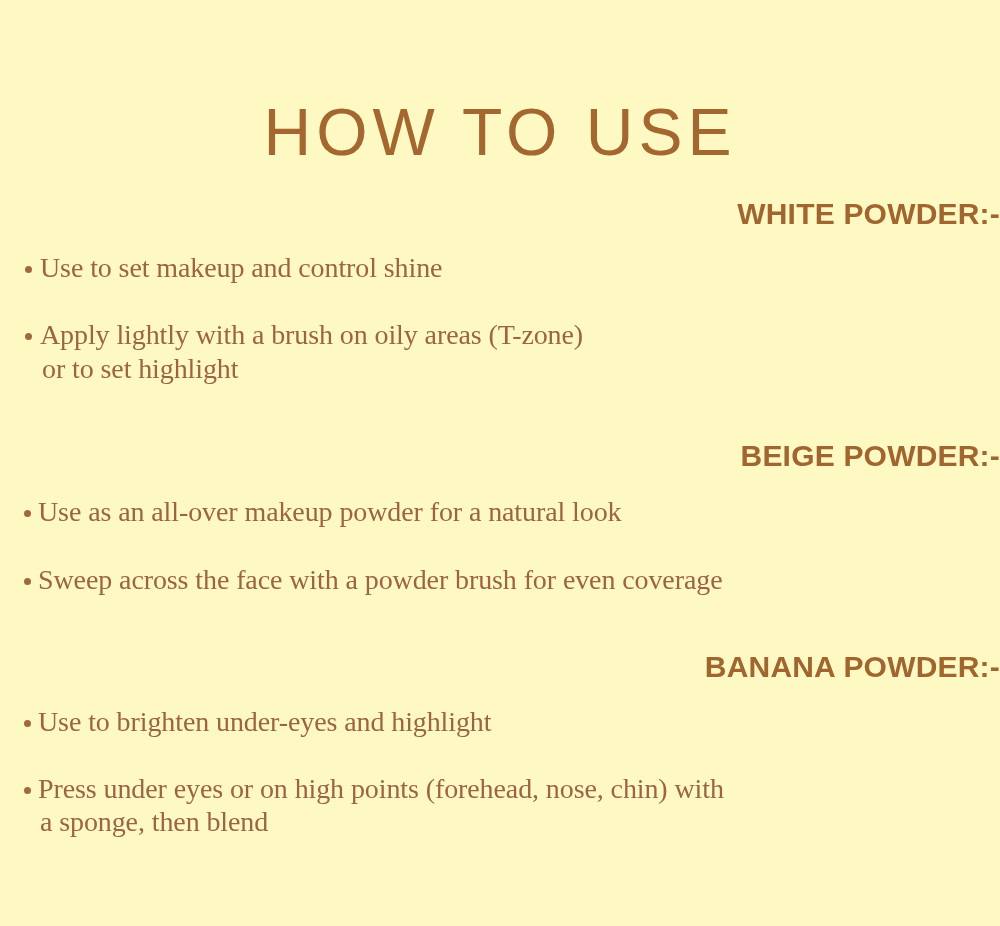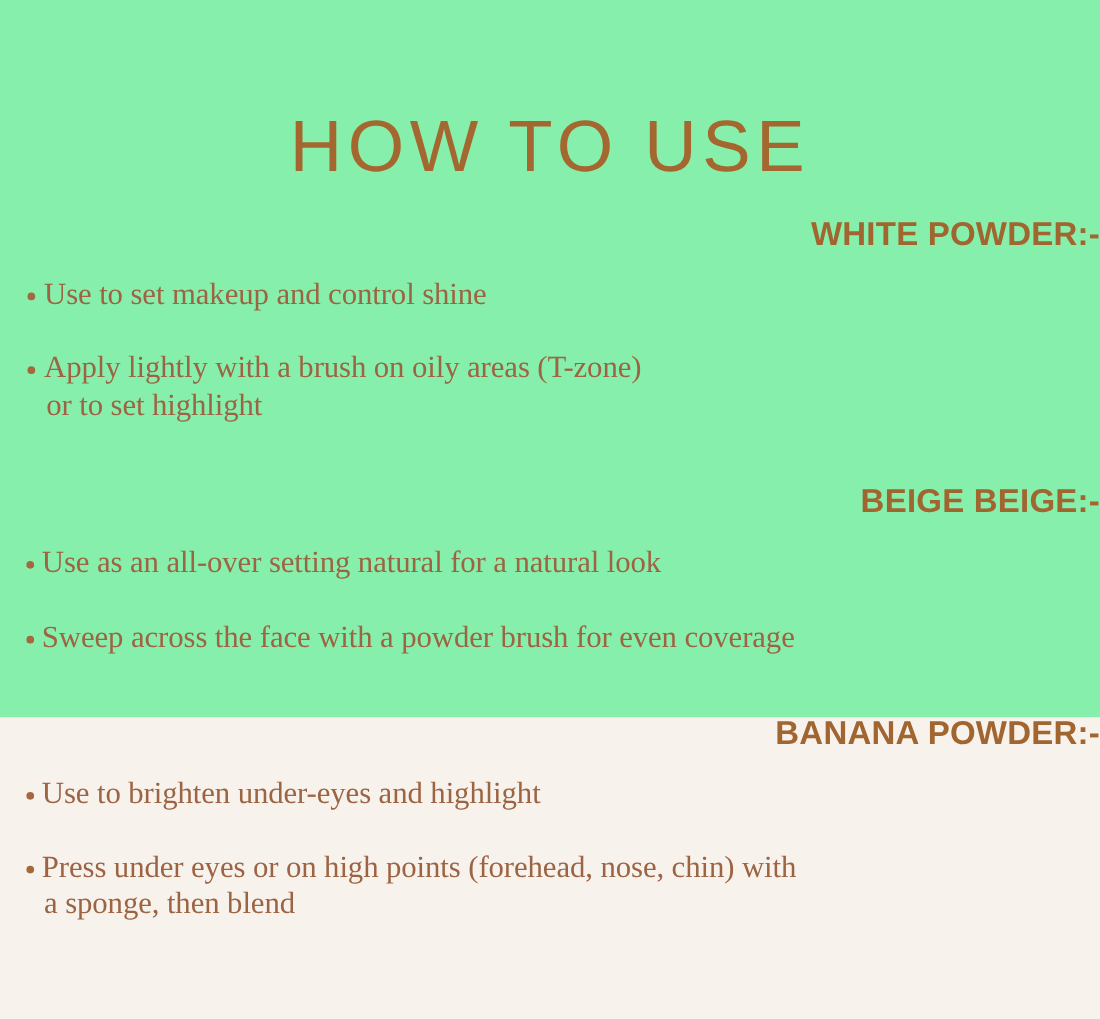--- a/index.html
+++ b/index.html
@@ -11,22 +11,22 @@
     height: 926px;
     background: #f8f2ec;
     font-family: "Liberation Sans", sans-serif;
     overflow: hidden;
     -webkit-font-smoothing: antialiased;
   }
 
   .page {
     position: relative;
     width: 1000px;
-    height: 652px;
-    background: #86efac;
+    height: 926px;
+    background: #fef9c3;
     box-sizing: border-box;
   }
 
   
   .title {
     position: absolute;
     top: 52px;
     left: 0;
     width: 1000px;
     text-align: center;
@@ -132,25 +132,25 @@
         </li>
         <li class="bullet bullet-1">
           <span class="dot"></span>
           <span>Apply lightly with a brush on oily areas (T-zone)</span>
           <span class="line2">or to set highlight</span>
         </li>
       </ul>
     </section>
 
     <section class="section section-beige">
-      <h2 class="section-heading">BEIGE BEIGE:-</h2>
+      <h2 class="section-heading">BEIGE POWDER:-</h2>
       <ul class="bullets">
         <li class="bullet bullet-0">
           <span class="dot"></span>
-          <span>Use as an all-over setting natural for a natural look</span>
+          <span>Use as an all-over makeup powder for a natural look</span>
         </li>
         <li class="bullet bullet-1">
           <span class="dot"></span>
           <span>Sweep across the face with a powder brush for even coverage</span>
         </li>
       </ul>
     </section>
 
     <section class="section section-banana">
       <h2 class="section-heading">BANANA POWDER:-</h2>

